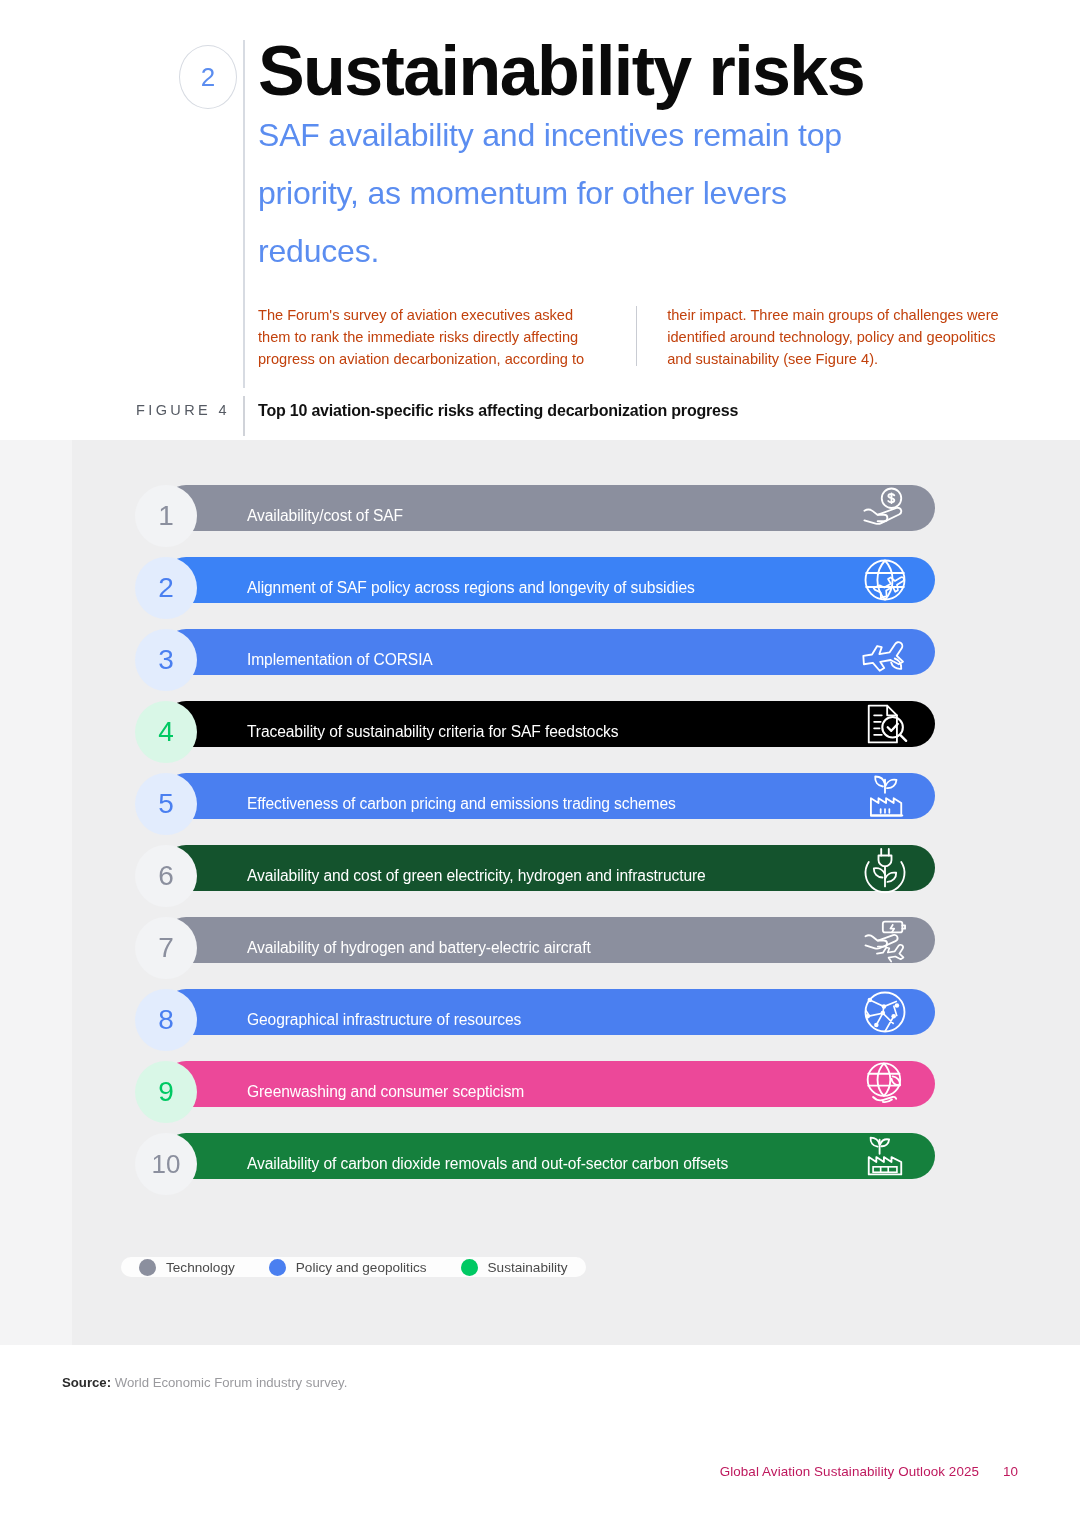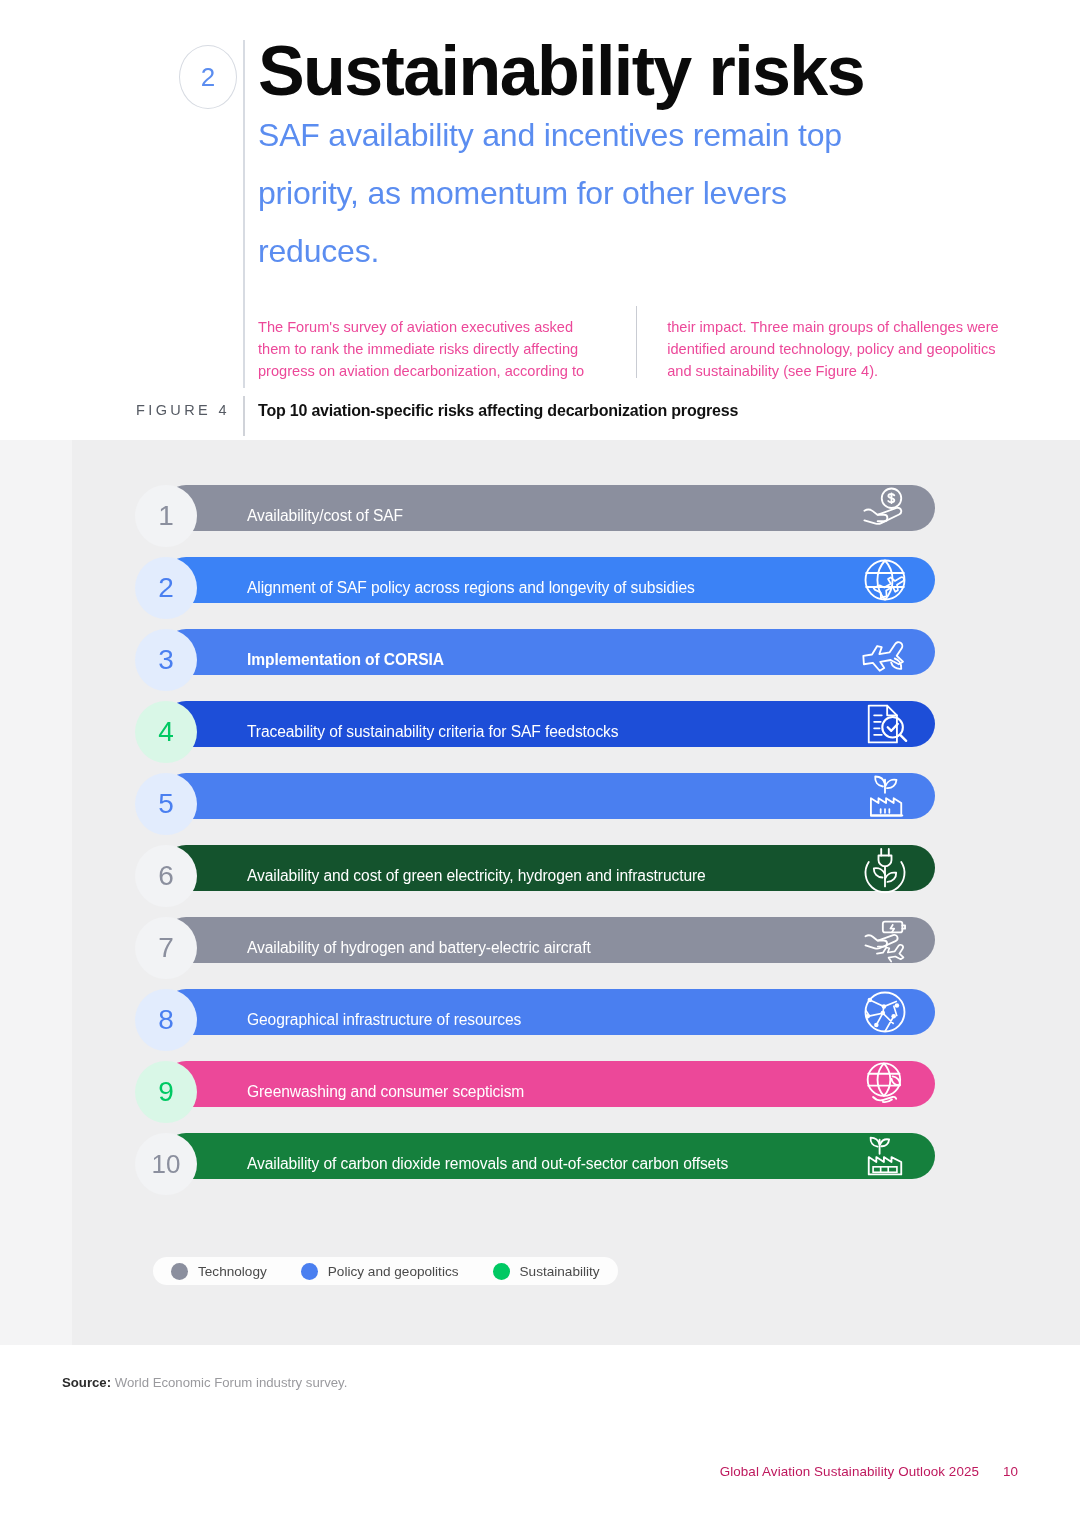--- a/index.html
+++ b/index.html
@@ -33,21 +33,21 @@
   .page-subtitle{
     position:absolute;left:258px;top:106px;width:620px;
     font-size:32px;line-height:58px;font-weight:400;color:#5b8df0;
     letter-spacing:-0.2px;
   }
 
   .intro{
     position:absolute;left:258px;top:304px;width:757px;
     display:flex;gap:0;
   }
-  .intro-col{width:355px;font-size:14.6px;line-height:22px;color:#ec4899;margin-top:12px;}
+  .intro-col{width:355px;font-size:14.6px;line-height:22px;color:#c2410c;}
   .intro-divider{width:1.4px;background:#c9ccd3;margin:2px 30px 4px 30px;align-self:stretch;}
   .figure-label{
     position:absolute;left:136px;top:402px;
     font-size:14.5px;letter-spacing:3.4px;color:#555a63;font-weight:400;
   }
   .figure-rule{position:absolute;left:243px;top:396px;width:1.6px;height:40px;background:#d0d3d9;}
   .figure-title{
     position:absolute;left:258px;top:402px;
     font-size:16px;font-weight:700;color:#111;letter-spacing:-0.2px;
   }
@@ -81,21 +81,21 @@
     font-size:15.6px;color:#ffffff;letter-spacing:-0.1px;z-index:3;
   }
   .rank-icon{
     position:absolute;right:24px;top:50%;transform:translateY(-50%);
     width:52px;height:52px;z-index:3;
   }
   .rank-icon svg{width:52px;height:52px;display:block;}
 
   
   .legend{
-    position:absolute;left:153px;top:1257px;height:28px;
+    position:absolute;left:121px;top:1257px;height:20px;
     background:#fdfdfd;border-radius:18px;
     display:flex;align-items:center;padding:0 18px;gap:0;
   }
   .legend-item{display:flex;align-items:center;margin-right:34px;}
   .legend-item:last-child{margin-right:0;}
   .legend-dot{width:17px;height:17px;border-radius:50%;margin-right:10px;flex:none;}
   .legend-text{font-size:13.6px;color:#4a4a4a;white-space:nowrap;}
 
   
   .source{
@@ -154,49 +154,50 @@
             <circle cx="24" cy="24" r="18" fill="none" stroke="#ffffff" stroke-width="1.7" stroke-linecap="round" stroke-linejoin="round"></circle>
             <path d="M24 6c4.5 4.8 7 11.2 7 18s-2.5 13.2-7 18c-4.5-4.8-7-11.2-7-18S19.5 10.8 24 6z" fill="none" stroke="#ffffff" stroke-width="1.7" stroke-linecap="round" stroke-linejoin="round"></path>
             <path d="M6.6 17.5h34.8M6.6 30.5h34.8" fill="none" stroke="#ffffff" stroke-width="1.7" stroke-linecap="round" stroke-linejoin="round"></path>
             <path d="M13.5 31.5l5.5-2.6 4.3 2.1 6.1-3.6-2.6-4.3 2.4-1.5 4 3.3 5.3-3.2c1-.6 2.2-.3 2.7.7.6 1 .2 2.2-.8 2.7l-5.3 3.2.8 5.1-2.4 1.5-2.3-4.7-6.1 3.6.4 4.8-5.2 2.3-.4-5.4-5.5-2.6z" fill="none" stroke="#ffffff" stroke-width="1.6" stroke-linejoin="round"></path>
           </svg>
         </div>
       </div>
       <div class="rank-circle" style="background: rgb(226, 236, 253); color: rgb(74, 127, 240);">2</div>
     </div>
     <div class="rank-row">
-      <div class="rank-bar" style="background: rgb(74, 127, 240); font-weight: bold;">
+      <div class="rank-bar" style="background: rgb(74, 127, 240);">
         <div class="rank-label">Implementation of CORSIA</div>
         <div class="rank-icon">
           <svg viewBox="0 0 48 48">
             <path d="M4 27.5l8-1.2 4.8-7.8 4.2 1-2.2 6.4 9.5-1.6 5.1-7.7c1.1-1.7 3.3-2.2 5-1.1 1.6 1.1 2.1 3.3 1 5l-4.6 7 5.8 5.4-3.9 2.4-7.5-3.9-9.6 1.7 3.7 5.6-4.2 2.6-6.3-7.3-8.3 1.3z" fill="none" stroke="#ffffff" stroke-width="1.7" stroke-linecap="round" stroke-linejoin="round"></path>
             <path d="M33 30c3.5 1 6.5 4.5 6 9.5-4.8.6-8.4-2.2-9.3-5.8" fill="none" stroke="#ffffff" stroke-width="1.7" stroke-linecap="round" stroke-linejoin="round"></path>
           </svg>
         </div>
       </div>
       <div class="rank-circle" style="background: rgb(226, 236, 253); color: rgb(74, 127, 240);">3</div>
     </div>
     <div class="rank-row">
-      <div class="rank-bar" style="background: #1d4ed8;">
+      <div class="rank-bar" style="background: #000000;">
         <div class="rank-label">Traceability of sustainability criteria for SAF feedstocks</div>
         <div class="rank-icon">
           <svg viewBox="0 0 48 48">
             <path d="M9 7h17l9 9v25H9z" fill="none" stroke="#ffffff" stroke-width="1.7" stroke-linecap="round" stroke-linejoin="round"></path>
             <path d="M26 7v9h9" fill="none" stroke="#ffffff" stroke-width="1.7" stroke-linecap="round" stroke-linejoin="round"></path>
             <path d="M14 16h7M14 22h6M14 28h5M14 34h7" fill="none" stroke="#ffffff" stroke-width="1.7" stroke-linecap="round" stroke-linejoin="round"></path>
             <circle cx="31" cy="27" r="9.5" fill="none" stroke="#ffffff" stroke-width="1.9"></circle>
             <path d="M26.5 27l3.3 3.3 6-6.4" fill="none" stroke="#ffffff" stroke-width="2.1" stroke-linecap="round" stroke-linejoin="round"></path>
             <path d="M38 34l5.5 5.5" fill="none" stroke="#ffffff" stroke-width="2.2" stroke-linecap="round"></path>
           </svg>
         </div>
       </div>
       <div class="rank-circle" style="background: rgb(217, 247, 231); color: rgb(0, 201, 99);">4</div>
     </div>
     <div class="rank-row">
       <div class="rank-bar" style="background: rgb(74, 127, 240);">
+        <div class="rank-label">Effectiveness of carbon pricing and emissions trading schemes</div>
         <div class="rank-icon">
           <svg viewBox="0 0 48 48">
             <path d="M24 21V9" fill="none" stroke="#ffffff" stroke-width="1.7" stroke-linecap="round" stroke-linejoin="round"></path>
             <path d="M24 13c-1-4.4-4.6-7-9-7-.5 4.8 2.3 8.5 7.1 9.2" fill="none" stroke="#ffffff" stroke-width="1.7" stroke-linecap="round" stroke-linejoin="round"></path>
             <path d="M24.6 14.5c1.6-4.2 5.7-6.2 10-5.3-.4 4.8-4 7.9-8.8 7.5" fill="none" stroke="#ffffff" stroke-width="1.7" stroke-linecap="round" stroke-linejoin="round"></path>
             <path d="M11 42V26l7 4.5V26l7 4.5V26l7 4.5V26l7 4.5V42z" fill="none" stroke="#ffffff" stroke-width="1.7" stroke-linecap="round" stroke-linejoin="round"></path>
             <path d="M11 42h29" fill="none" stroke="#ffffff" stroke-width="1.7" stroke-linecap="round" stroke-linejoin="round"></path>
             <path d="M20 36v3.5M24 36v3.5M28 36v3.5" fill="none" stroke="#ffffff" stroke-width="1.6" stroke-linecap="round"></path>
           </svg>
         </div>

